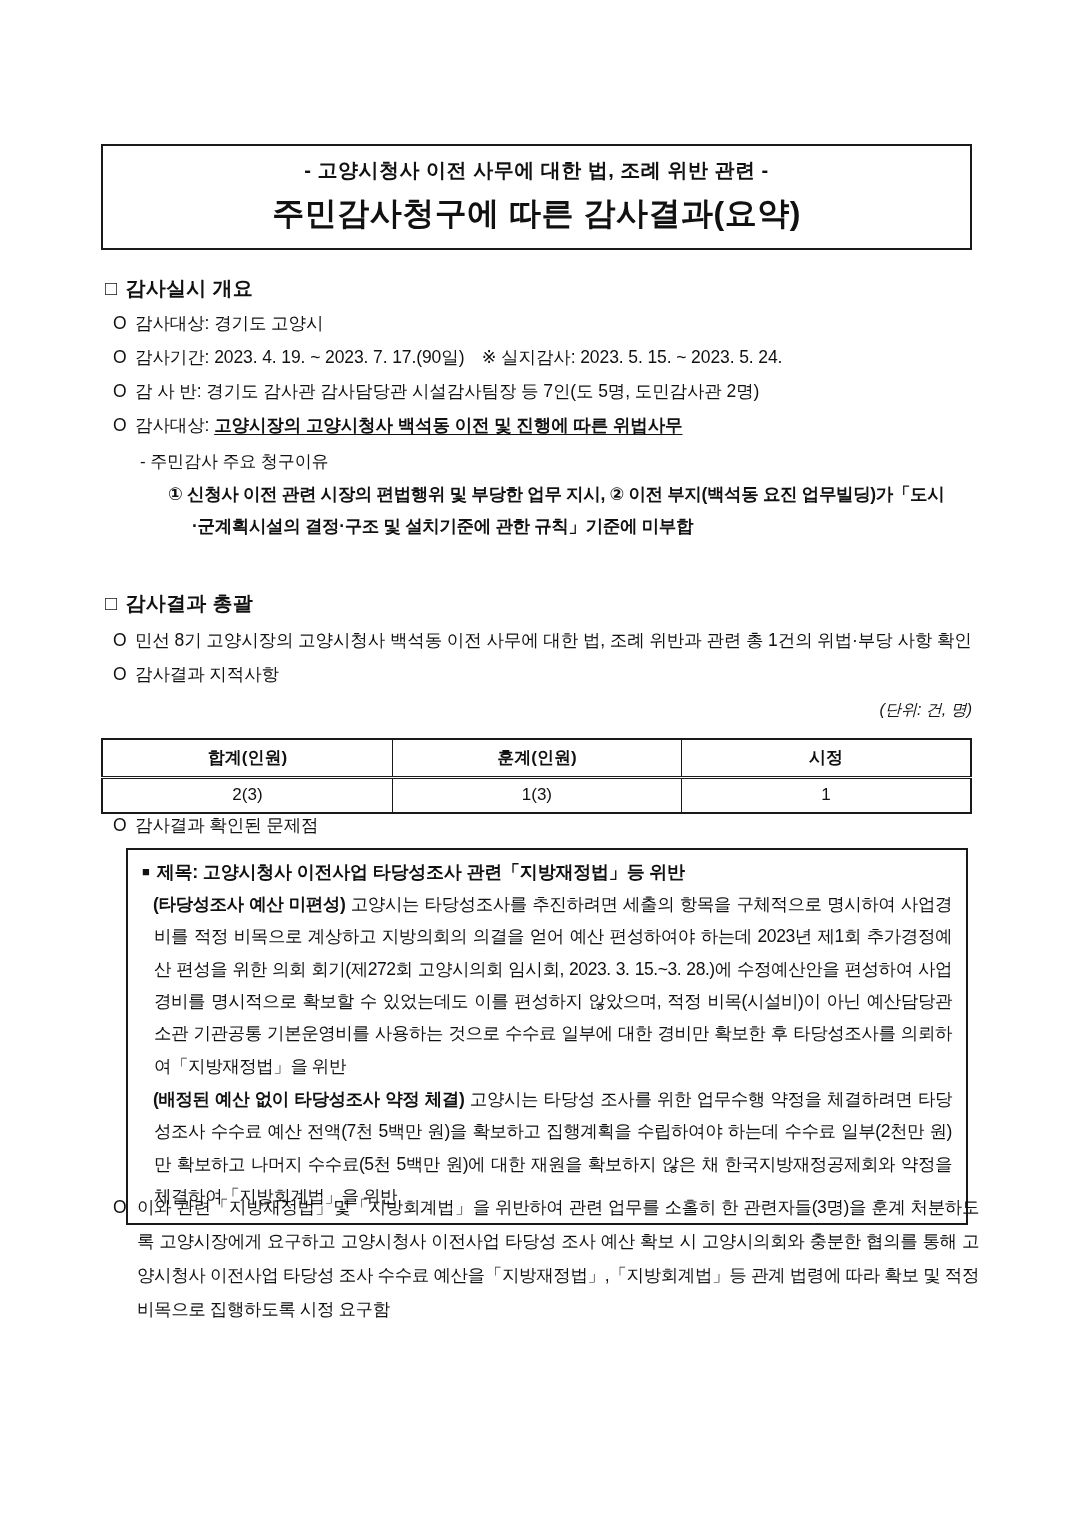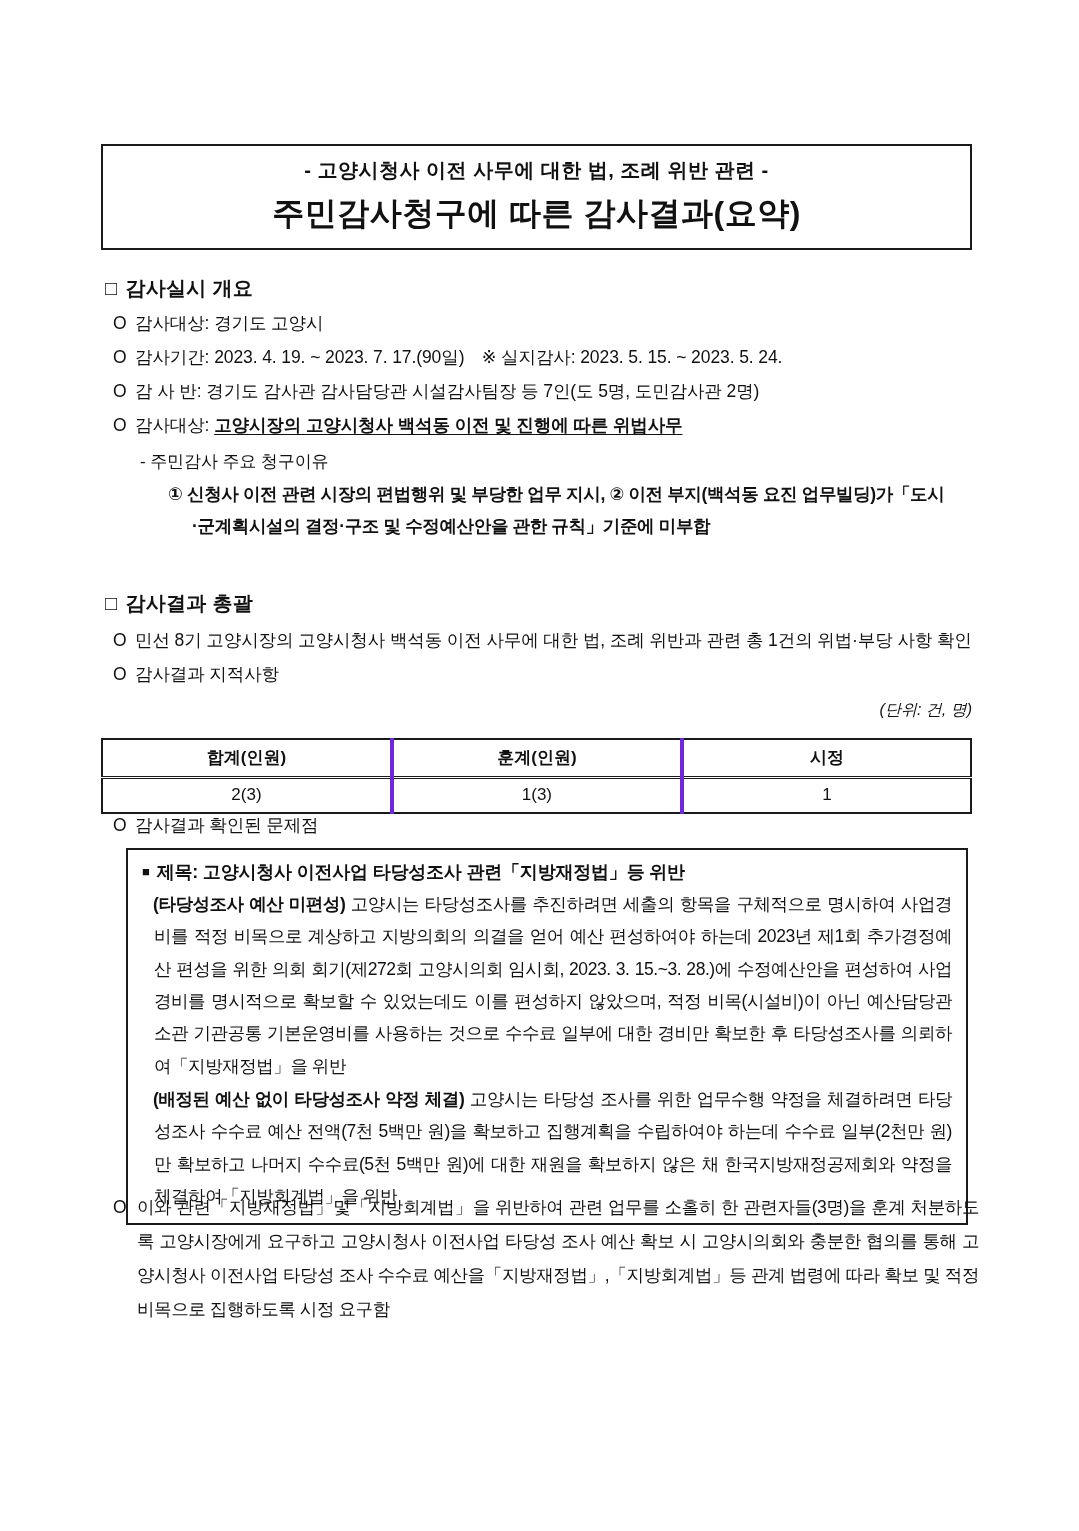--- a/index.html
+++ b/index.html
@@ -121,21 +121,21 @@
   .result-table {
     position: absolute;
     left: 101px;
     top: 738px;
     width: 871px;
     border-collapse: collapse;
     table-layout: fixed;
   }
   .result-table th,
   .result-table td {
-    border-left: 4px solid #6d28d9;
+    border-left: 1px solid #6d28d9;
     border-right: 1px solid #1a1a1a;
     text-align: center;
     font-size: 17px;
     padding: 6px 2px 7px 2px;
   }
   .result-table thead th {
     border-top: 2px solid #1a1a1a;
     border-bottom: 3px double #1a1a1a;
     font-weight: 700;
   }
@@ -240,21 +240,21 @@
     <span class="u-bold">고양시장의 고양시청사 백석동 이전 및 진행에 따른 위법사무</span>
   </div>
 
   <div class="dash-line" style="left:140px; top:450px;">
     <span>-</span>
     <span>주민감사 주요 청구이유</span>
   </div>
 
   <div class="claim-reason">
     <span>① 신청사 이전 관련 시장의 편법행위 및 부당한 업무 지시, ② 이전 부지(백석동 요진 업무빌딩)가「도시</span>
-    <span class="l2">·군계획시설의 결정·구조 및 수정예산안을 관한 규칙」기준에 미부합</span>
+    <span class="l2">·군계획시설의 결정·구조 및 설치기준에 관한 규칙」기준에 미부합</span>
   </div>
 
   <div class="section-head" style="left:105px; top:590px;">
     <span class="sq">□</span><span>감사결과 총괄</span>
   </div>
 
   <div class="bullet-line" style="left:113px; top:627px;">
     <span class="mk">O</span><span>민선 8기 고양시장의 고양시청사 백석동 이전 사무에 대한 법, 조례 위반과 관련 총 1건의 위법·부당 사항 확인</span>
   </div>
 

